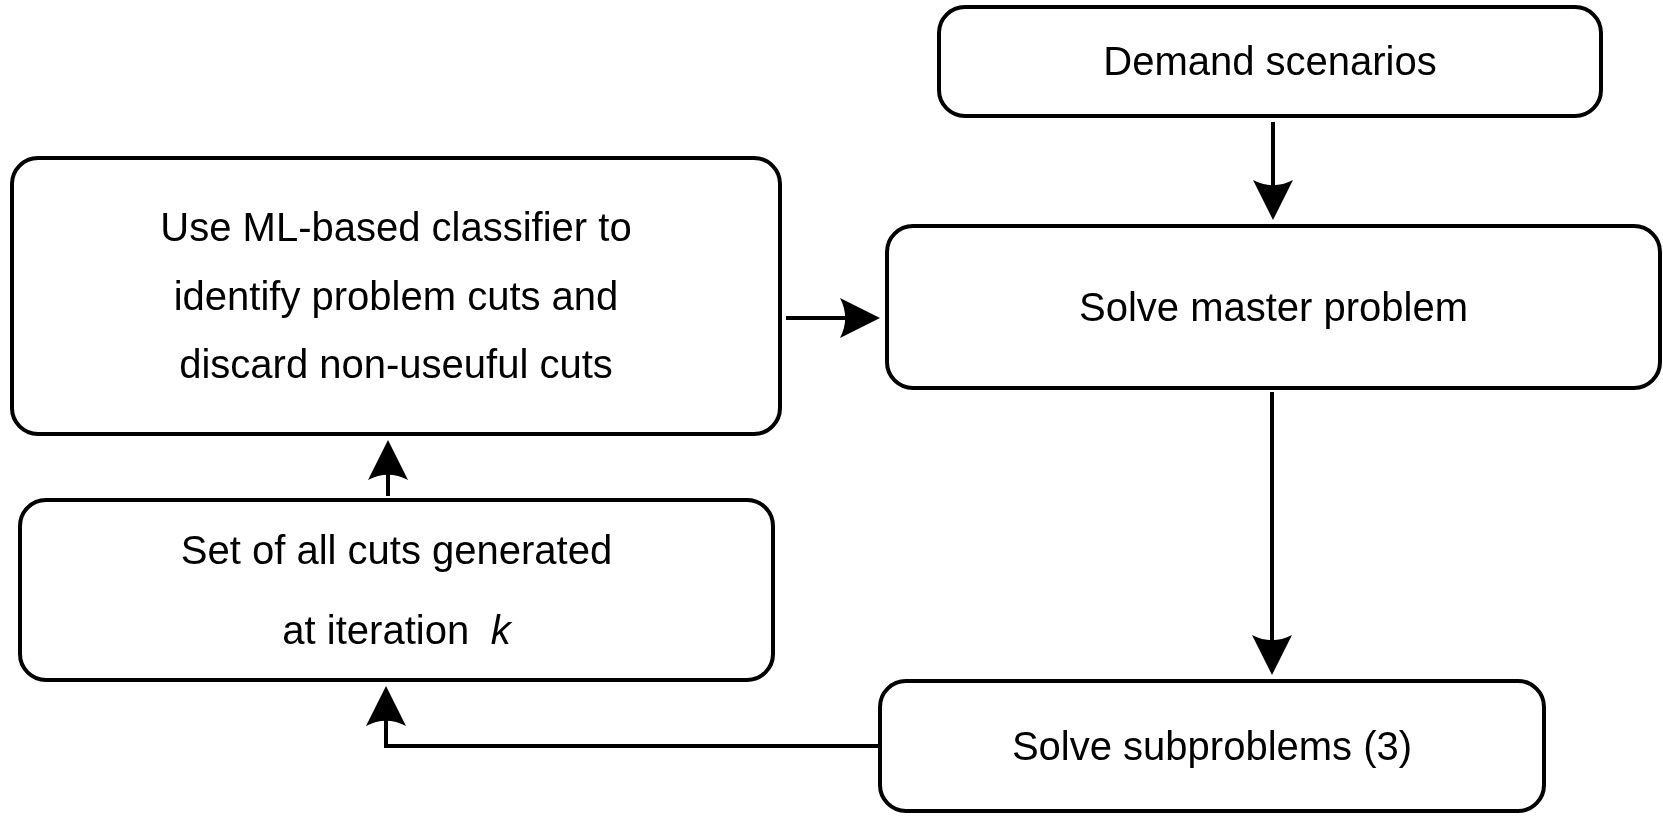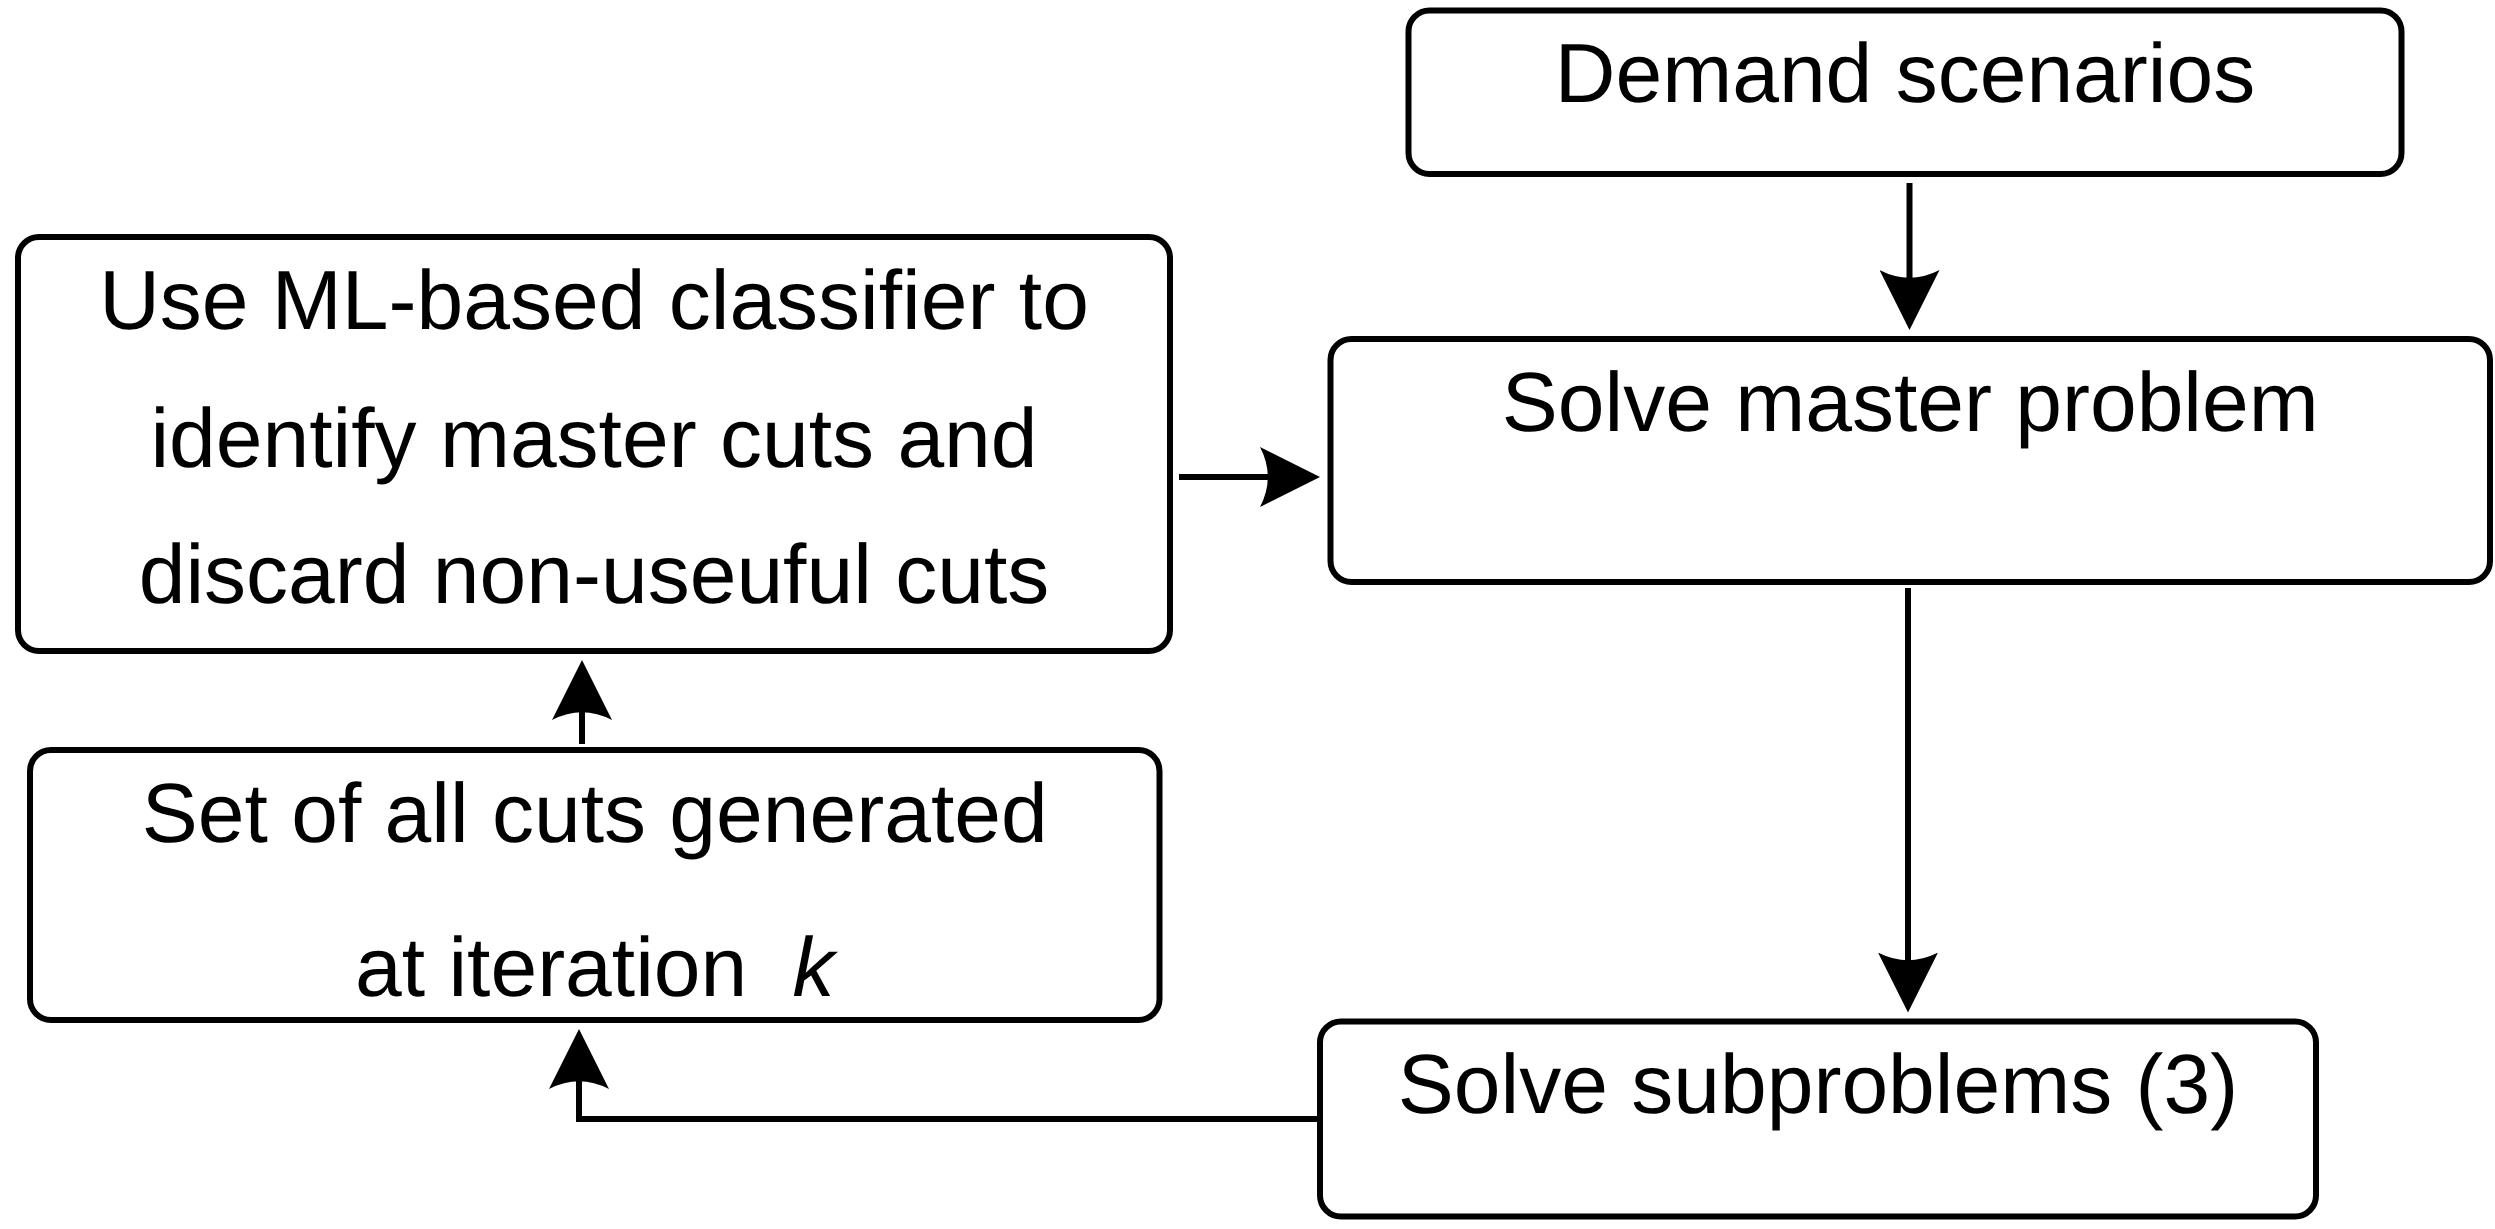--- a/index.html
+++ b/index.html
@@ -14,27 +14,27 @@
     background: #ffffff;
     overflow: hidden;
     font-family: "Liberation Sans", sans-serif;
     color: #000000;
   }
   .node {
     position: absolute;
     box-sizing: border-box;
     background: #ffffff;
     border: 4px solid #000000;
-    border-radius: 16px;
+    border-radius: 28px;
     display: flex;
     flex-direction: column;
     align-items: center;
-    justify-content: flex-start;
+    justify-content: center;
     text-align: center;
-    font-size: 56px;
+    font-size: 40px;
     line-height: 1.42;
     white-space: nowrap;
     z-index: 2;
   }
   .node .line { display: block; }
   .var {
     font-style: italic;
     margin-left: 0.26em;
   }
   
@@ -82,21 +82,21 @@
   <div class="node" id="node-master">
     <span class="line">Solve master problem</span>
   </div>
 
   <div class="node" id="node-subproblems">
     <span class="line">Solve subproblems (3)</span>
   </div>
 
   <div class="node" id="node-classifier">
     <span class="line">Use ML-based classifier to</span>
-    <span class="line">identify master cuts and</span>
+    <span class="line">identify problem cuts and</span>
     <span class="line">discard non-useuful cuts</span>
   </div>
 
   <div class="node" id="node-cuts">
     <span class="line">Set of all cuts generated</span>
     <span class="line">
       <span>at iteration</span>
       <span class="var">k</span>
     </span>
   </div>

